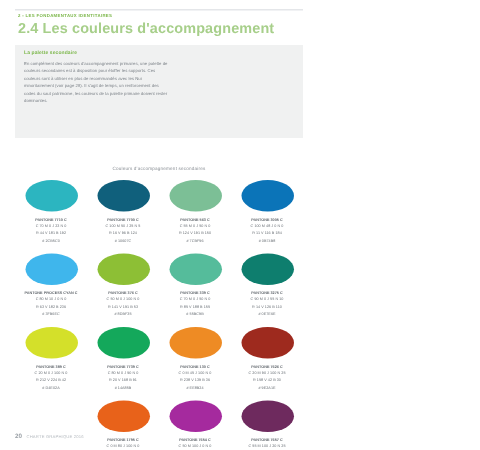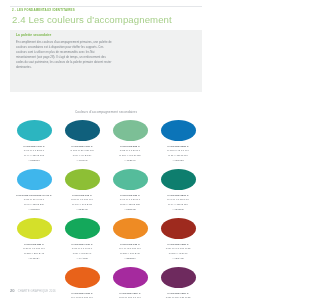--- a/index.html
+++ b/index.html
@@ -43,21 +43,21 @@
     font-size: 2.9px;
     font-weight: bold;
     letter-spacing: 0.22px;
     color: #7ab648;
     text-transform: uppercase;
     line-height: 1;
     margin: 0 0 3px 0;
   }
   .chapter-title {
     font-size: 9.6px;
-    font-weight: normal;
+    font-weight: bold;
     color: #a7cf8a;
     line-height: 1.05;
     margin: 0;
     letter-spacing: 0.1px;
     white-space: nowrap;
   }
 
   
   .intro-panel {
     position: absolute;

